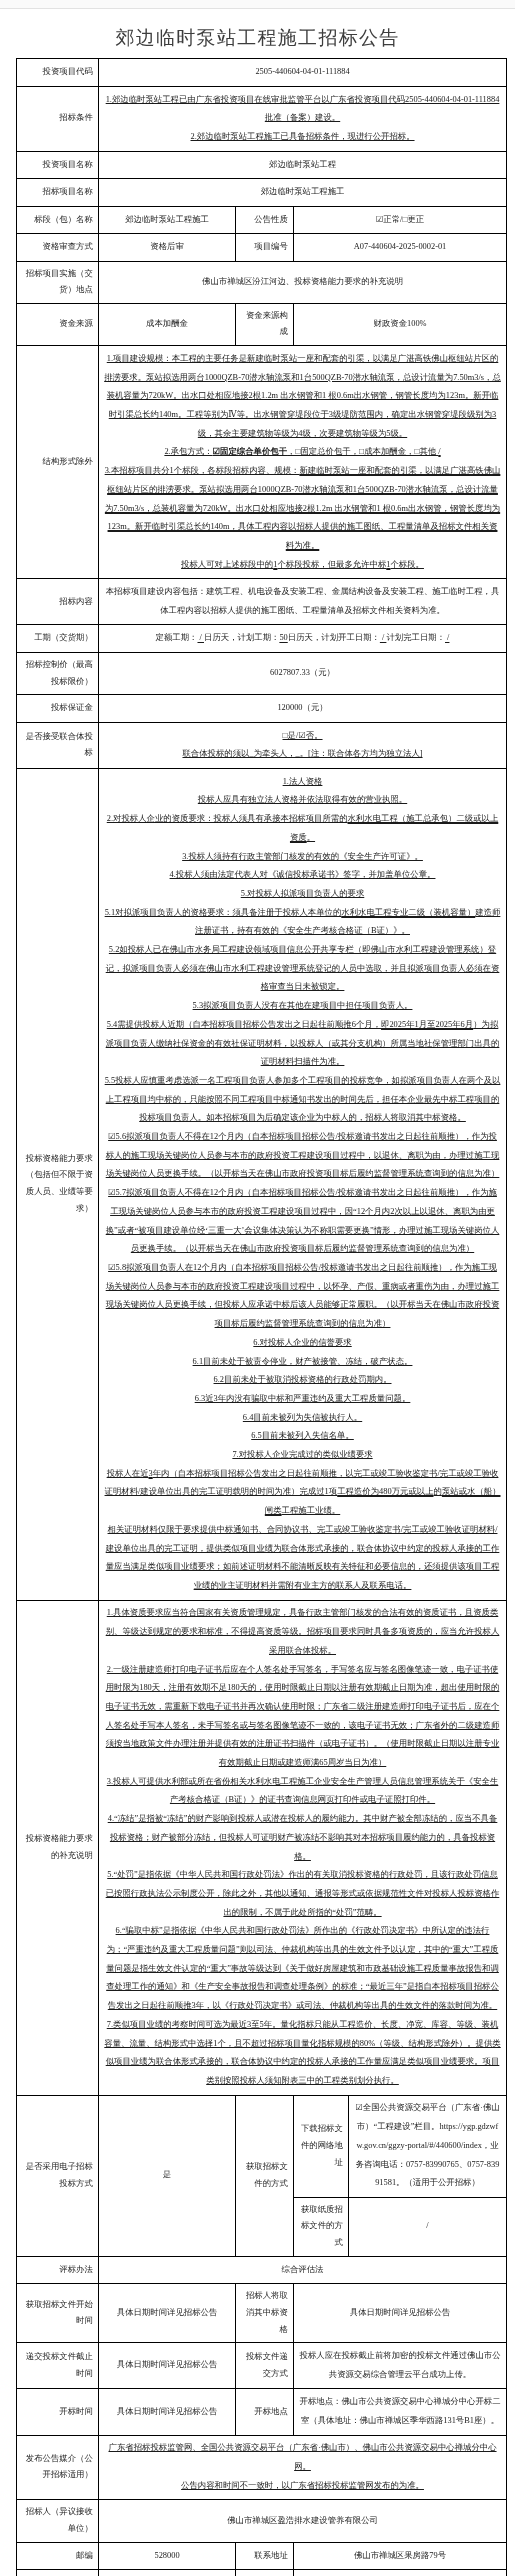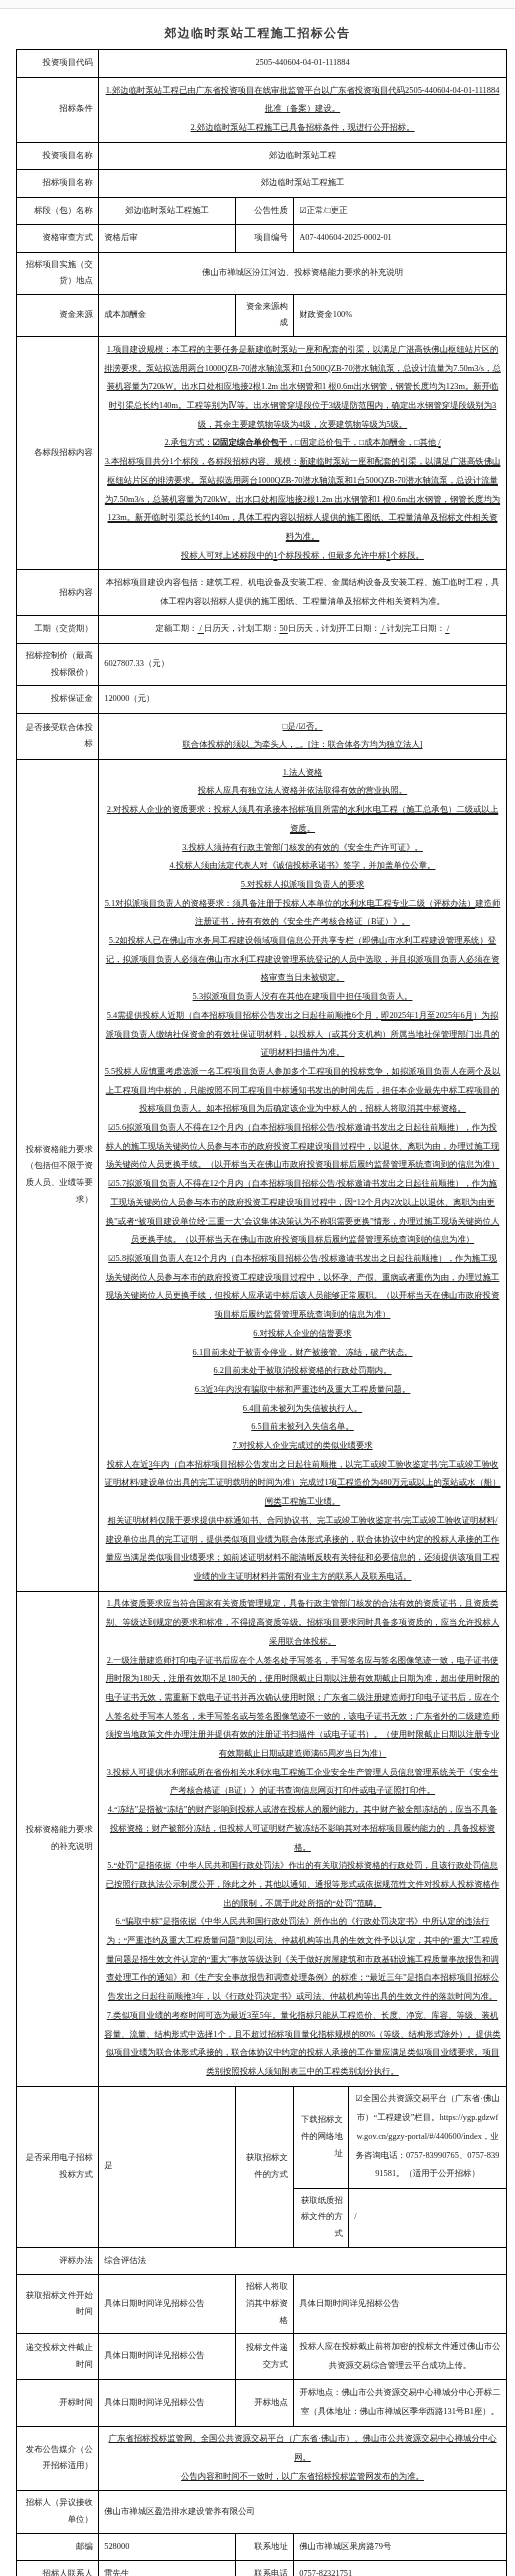--- a/index.html
+++ b/index.html
@@ -1,23 +1,23 @@
 <!DOCTYPE html>
 <html style="font-size:10.3px"><head>
 <meta charset="utf-8">
 <style>
   html,body{margin:0;padding:0;background:#ffffff;}
   body{width:515px;min-height:2576px;font-family:"Liberation Serif","DejaVu Serif",serif;color:#000;}
   .topbar{height:7.7px;background:#fafafa;border-bottom:0.6px solid #e2e2e2;}
-  .title{text-align:center;font-size:12px;font-weight:bold;color:#3d3d3d;margin:16px 0 7.7px 0;letter-spacing:1.3px;}
+  .title{text-align:center;font-size:19px;font-weight:normal;color:#3d3d3d;margin:16px 0 7.7px 0;letter-spacing:1.3px;}
   table.doc{border-collapse:collapse;table-layout:fixed;width:490px;margin:0 0 13px 16px;}
   table.doc td{border:0.6px solid #000;font-size:8.4px;vertical-align:middle;word-break:break-all;padding:3.9px 5.2px;}
   td.label{text-align:right;line-height:16.7px;padding:6.4px 3.2px;color:#222;}
   td.value{text-align:center;line-height:18.7px;padding:3.9px 6.4px;color:#1a1a1a;}
-  td.value.c{text-align:left;}
+  td.value.c{text-align:center;}
   .para{margin:0;text-decoration:underline;}
   u{text-underline-offset:1.9px;}
 </style>
 </head>
 <body>
 
 <div class="topbar"></div>
 
 <h1 class="title">郊边临时泵站工程施工招标公告</h1>
 
@@ -65,21 +65,21 @@
         <td class="label">招标项目实施（交货）地点</td>
         <td colspan="4" class="value">佛山市禅城区汾江河边、投标资格能力要求的补充说明</td>
       </tr>
       <tr>
         <td class="label">资金来源</td>
         <td class="value c">成本加酬金</td>
         <td class="label">资金来源构成</td>
         <td colspan="2" class="value c">财政资金100%</td>
       </tr>
       <tr>
-        <td class="label">各标段招标内容</td>
+        <td class="label">结构形式除外</td>
         <td colspan="4" class="value">
           <div class="para">1.项目建设规模：本工程的主要任务是新建临时泵站一座和配套的引渠，以满足广湛高铁佛山枢纽站片区的排涝要求。泵站拟选用两台1000QZB-70潜水轴流泵和1台500QZB-70潜水轴流泵，总设计流量为7.50m3/s，总装机容量为720kW。出水口处相应地接2根1.2m 出水钢管和1 根0.6m出水钢管，钢管长度均为123m。新开临时引渠总长约140m。工程等别为Ⅳ等。出水钢管穿堤段位于3级堤防范围内，确定出水钢管穿堤段级别为3级，其余主要建筑物等级为4级，次要建筑物等级为5级。</div>
           <div class="para">2.承包方式：<b>☑固定综合单价包干</b>，□固定总价包干，□成本加酬金，□其他 <u>/</u></div>
           <div class="para">3.本招标项目共分1个标段，各标段招标内容、规模：<u>新建临时泵站一座和配套的引渠，以满足广湛高铁佛山枢纽站片区的排涝要求。泵站拟选用两台1000QZB-70潜水轴流泵和1台500QZB-70潜水轴流泵，总设计流量为7.50m3/s，总装机容量为720kW。出水口处相应地接2根1.2m 出水钢管和1 根0.6m出水钢管，钢管长度均为123m。新开临时引渠总长约140m，具体工程内容以招标人提供的施工图纸、工程量清单及招标文件相关资料为准。</u></div>
           <div class="para">投标人可对上述标段中的<u>1</u>个标段投标，但最多允许中标<u>1</u>个标段。</div>
         </td>
       </tr>
       <tr>
         <td class="label">招标内容</td>
         <td colspan="4" class="value">本招标项目建设内容包括：建筑工程、机电设备及安装工程、金属结构设备及安装工程、施工临时工程，具体工程内容以招标人提供的施工图纸、工程量清单及招标文件相关资料为准。</td>
@@ -105,21 +105,21 @@
       </tr>
       <tr>
         <td class="label">投标资格能力要求（包括但不限于资质人员、业绩等要求）</td>
         <td colspan="4" class="value">
           <div class="para">1.法人资格</div>
           <div class="para">投标人应具有独立法人资格并依法取得有效的营业执照。</div>
           <div class="para">2.对投标人企业的资质要求：投标人须具有承接本招标项目所需的<u>水利水电工程（施工总承包）二级或以上资质</u>。</div>
           <div class="para">3.投标人须持有行政主管部门核发的有效的《安全生产许可证》。</div>
           <div class="para">4.投标人须由法定代表人对《诚信投标承诺书》签字，并加盖单位公章。</div>
           <div class="para">5.对投标人拟派项目负责人的要求</div>
-          <div class="para">5.1对拟派项目负责人的资格要求：须具备注册于投标人本单位的<u>水利水电工程专业二级（评标办法）</u>建造师注册证书，持有有效的《安全生产考核合格证（B证）》。</div>
+          <div class="para">5.1对拟派项目负责人的资格要求：须具备注册于投标人本单位的<u>水利水电工程专业二级（装机容量）</u>建造师注册证书，持有有效的《安全生产考核合格证（B证）》。</div>
           <div class="para">5.2如投标人已在佛山市水务局工程建设领域项目信息公开共享专栏（即佛山市水利工程建设管理系统）登记，拟派项目负责人必须在佛山市水利工程建设管理系统登记的人员中选取，并且拟派项目负责人必须在资格审查当日未被锁定。</div>
           <div class="para">5.3拟派项目负责人没有在其他在建项目中担任项目负责人。</div>
           <div class="para">5.4需提供投标人近期（自本招标项目招标公告发出之日起往前顺推6个月，<u>即2025年1月至2025年6月</u>）为拟派项目负责人缴纳社保资金的有效社保证明材料，以投标人（或其分支机构）所属当地社保管理部门出具的证明材料扫描件为准。</div>
           <div class="para">5.5投标人应慎重考虑选派一名工程项目负责人参加多个工程项目的投标竞争，如拟派项目负责人在两个及以上工程项目均中标的，只能按照不同工程项目中标通知书发出的时间先后，担任本企业最先中标工程项目的投标项目负责人。如本招标项目为后确定该企业为中标人的，招标人将取消其中标资格。</div>
           <div class="para">☑5.6拟派项目负责人不得在12个月内（自本招标项目招标公告/投标邀请书发出之日起往前顺推），作为投标人的施工现场关键岗位人员参与本市的政府投资工程建设项目过程中，以退休、离职为由，办理过施工现场关键岗位人员更换手续。（以开标当天在佛山市政府投资项目标后履约监督管理系统查询到的信息为准）</div>
           <div class="para">☑5.7拟派项目负责人不得在12个月内（自本招标项目招标公告/投标邀请书发出之日起往前顺推），作为施工现场关键岗位人员参与本市的政府投资工程建设项目过程中，因“12个月内2次以上以退休、离职为由更换”或者“被项目建设单位经‘三重一大’会议集体决策认为不称职需要更换”情形，办理过施工现场关键岗位人员更换手续。（以开标当天在佛山市政府投资项目标后履约监督管理系统查询到的信息为准）</div>
           <div class="para">☑5.8拟派项目负责人在12个月内（自本招标项目招标公告/投标邀请书发出之日起往前顺推），作为施工现场关键岗位人员参与本市的政府投资工程建设项目过程中，以怀孕、产假、重病或者重伤为由，办理过施工现场关键岗位人员更换手续，但投标人应承诺中标后该人员能够正常履职。（以开标当天在佛山市政府投资项目标后履约监督管理系统查询到的信息为准）</div>
           <div class="para">6.对投标人企业的信誉要求</div>
           <div class="para">6.1目前未处于被责令停业，财产被接管、冻结，破产状态。</div>
           <div class="para">6.2目前未处于被取消投标资格的行政处罚期内。</div>

